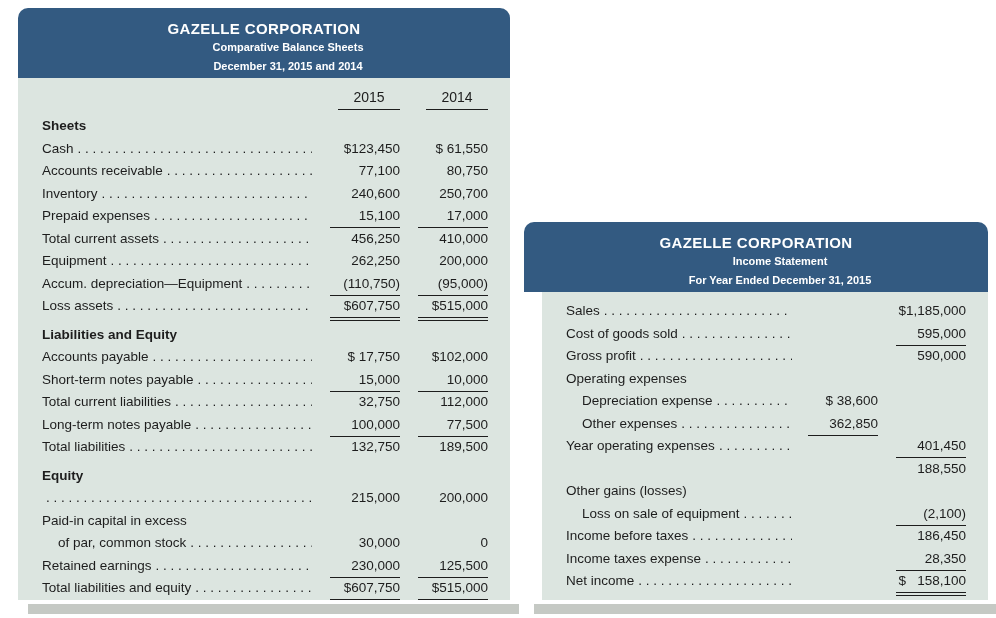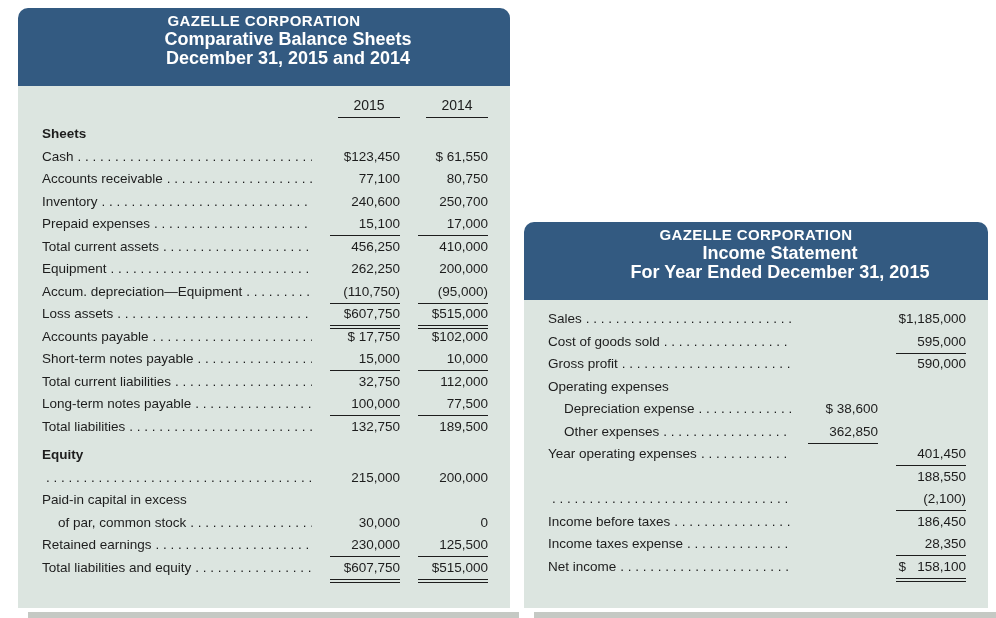--- a/index.html
+++ b/index.html
@@ -8,31 +8,31 @@
     font-family:"Liberation Sans",sans-serif;color:#1d1d1d;
     -webkit-font-smoothing:antialiased;
   }
   .panel{position:absolute;}
   .panel::after{ 
     content:"";position:absolute;left:10px;right:-9px;bottom:-14px;height:10px;
     background:#c5c9c4;
   }
   .hdr{
     background:#335A81;border-radius:10px 10px 0 0;color:#ffffff;
-    text-align:center;font-weight:bold;height:78px;box-sizing:border-box;
-    padding-top:3px;
+    text-align:center;font-weight:bold;height:70px;box-sizing:border-box;
+    padding-top:11px;
   }
   .hdr .t1{font-size:15px;letter-spacing:.4px;line-height:19px;}
-  .hdr .t2{font-size:18px;line-height:19px;margin-left:48px;}
+  .hdr .t2{font-size:11px;line-height:19px;margin-left:48px;}
   .stmt-body{
     background:#DCE5E0;box-sizing:border-box;
     padding:8px 22px 6px 24px;overflow:hidden;
   }
   .bs .stmt-body{height:522px;}
-  .is .stmt-body{height:308px;}
+  .is .stmt-body{height:308px;margin-left:18px;}
   .yearrow{display:flex;justify-content:flex-end;height:26px;line-height:22px;
     font-weight:normal;font-size:14px;margin-bottom:3px;}
   .yearrow .yc{width:88px;text-align:right;flex:none;}
   .yearrow .yu{display:inline-block;width:62px;text-align:center;
     border-bottom:1.5px solid #1d1d1d;padding-bottom:1px;}
   .row{display:flex;height:22.5px;line-height:21px;font-size:13.5px;align-items:baseline;}
   .row.gap{margin-top:6px;}
   .lbl{white-space:nowrap;flex:none;}
   .lbl.bold{font-weight:bold;}
   .lbl.ind{padding-left:16px;}
@@ -107,20 +107,24 @@
           <span class="leader">. . . . . . . . . . . . . . . . . . . . . . . . . . . . . . . . . . . . . . . . . . . . . . . . . . . . . . . . . . . . . . . . . . . . . . . . . . . . . . . . . . . . . . . . . . . . . . . . . . . . </span>
           <span class="cell c1"><span class="u s">(110,750)</span></span>
           <span class="cell c2"><span class="u s">(95,000)</span></span>
         </div>
         <div class="row">
           <span class="lbl">Loss assets</span>
           <span class="leader">. . . . . . . . . . . . . . . . . . . . . . . . . . . . . . . . . . . . . . . . . . . . . . . . . . . . . . . . . . . . . . . . . . . . . . . . . . . . . . . . . . . . . . . . . . . . . . . . . . . . </span>
           <span class="cell c1"><span class="u d">$607,750</span></span>
           <span class="cell c2"><span class="u d">$515,000</span></span>
         </div>
+        <div class="row gap">
+          <span class="lbl bold">Liabilities and Equity</span>
+          <span class="leader"></span>
+        </div>
         <div class="row">
           <span class="lbl">Accounts payable</span>
           <span class="leader">. . . . . . . . . . . . . . . . . . . . . . . . . . . . . . . . . . . . . . . . . . . . . . . . . . . . . . . . . . . . . . . . . . . . . . . . . . . . . . . . . . . . . . . . . . . . . . . . . . . . </span>
           <span class="cell c1"><span class="u">$ 17,750</span></span>
           <span class="cell c2"><span class="u">$102,000</span></span>
         </div>
         <div class="row">
           <span class="lbl">Short-term notes payable</span>
           <span class="leader">. . . . . . . . . . . . . . . . . . . . . . . . . . . . . . . . . . . . . . . . . . . . . . . . . . . . . . . . . . . . . . . . . . . . . . . . . . . . . . . . . . . . . . . . . . . . . . . . . . . . </span>
           <span class="cell c1"><span class="u s">15,000</span></span>
@@ -227,20 +231,25 @@
           <span class="cell c1"></span>
           <span class="cell c2"><span class="u s">401,450</span></span>
         </div>
         <div class="row">
           <span class="lbl"></span>
           <span class="leader"></span>
           <span class="cell c1"></span>
           <span class="cell c2"><span class="u">188,550</span></span>
         </div>
         <div class="row">
+          <span class="lbl">Other gains (losses)</span>
+          <span class="leader"></span>
+        </div>
+        <div class="row">
+          <span class="lbl ind">Loss on sale of equipment</span>
           <span class="leader">. . . . . . . . . . . . . . . . . . . . . . . . . . . . . . . . . . . . . . . . . . . . . . . . . . . . . . . . . . . . . . . . . . . . . . . . . . . . . . . . . . . . . . . . . . . . . . . . . . . . </span>
           <span class="cell c1"></span>
           <span class="cell c2"><span class="u s">(2,100)</span></span>
         </div>
         <div class="row">
           <span class="lbl">Income before taxes</span>
           <span class="leader">. . . . . . . . . . . . . . . . . . . . . . . . . . . . . . . . . . . . . . . . . . . . . . . . . . . . . . . . . . . . . . . . . . . . . . . . . . . . . . . . . . . . . . . . . . . . . . . . . . . . </span>
           <span class="cell c1"></span>
           <span class="cell c2"><span class="u">186,450</span></span>
         </div>

